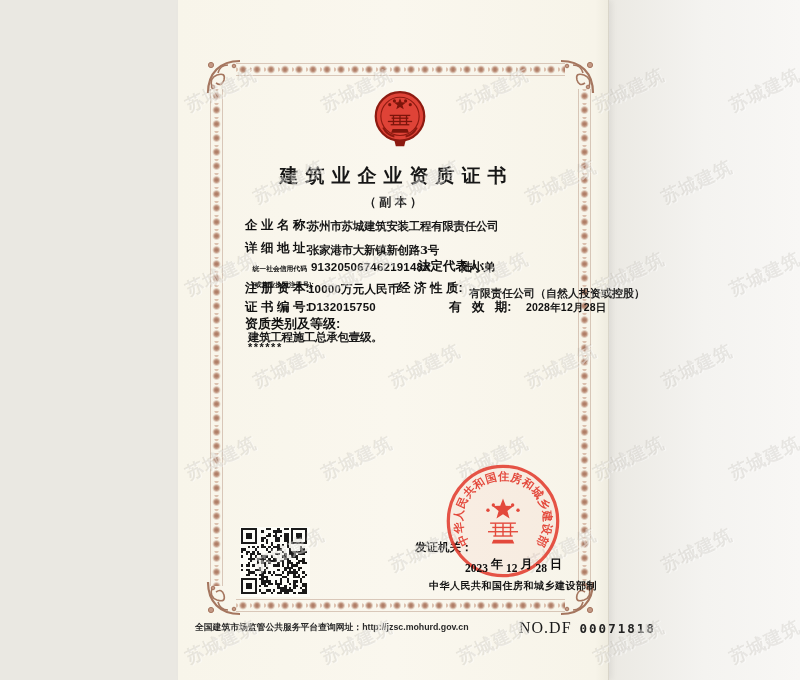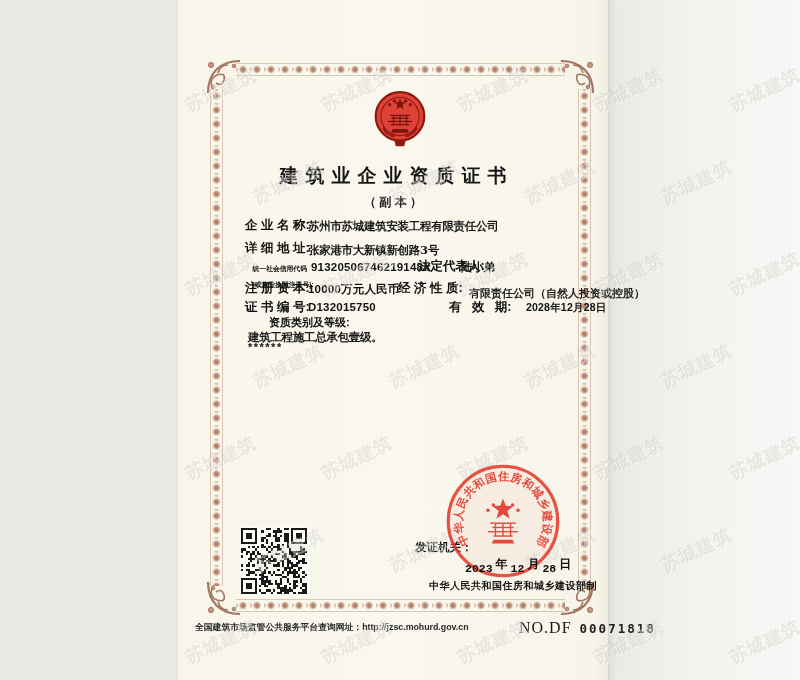--- a/index.html
+++ b/index.html
@@ -61,21 +61,21 @@
     font-size:12px;font-weight:bold;color:#222;white-space:pre;
   }
   .lbl{font-weight:bold;color:#101010;white-space:pre;font-size:12.5px;}
   .val-kai{font-family:"DejaVu Serif","Liberation Serif",serif;font-weight:600;color:#181818;font-size:11.5px;letter-spacing:-0.3px;white-space:nowrap;}
   .val-num{font-weight:bold;color:#111;font-size:11.5px;letter-spacing:0.2px;white-space:nowrap;}
   .lbl-small{font-size:6.8px;font-weight:bold;color:#101010;line-height:8px;white-space:pre;}
   .val-tiny{font-family:"DejaVu Serif","Liberation Serif",serif;font-size:11px;font-weight:600;color:#1c1c1c;white-space:nowrap;}
   .stars{font-size:11px;font-weight:bold;letter-spacing:1.5px;color:#111;}
   .issue-lbl{font-size:11.5px;font-weight:bold;color:#101010;z-index:3;}
   .date-line{font-size:12px;font-weight:bold;color:#0e0e0e;z-index:7;white-space:nowrap;}
-  .date-line .num{font-size:11.5px;position:relative;top:4px;font-family:Liberation Mono, monospace;}
+  .date-line .num{font-size:11.5px;position:relative;top:4px;font-family:Liberation Serif, serif;}
   .date-line .unit{font-family:"Liberation Serif","DejaVu Serif",serif;margin:0 3px;}
   .made-by{font-size:10px;font-weight:bold;color:#141414;letter-spacing:0.5px;z-index:7;white-space:nowrap;}
   .footer-query{font-size:8.8px;font-weight:bold;color:#2a2a2a;white-space:nowrap;}
   .serial{white-space:nowrap;}
   .serial .pfx{font-family:"Liberation Serif","DejaVu Serif",serif;font-weight:normal;font-size:16px;color:#1a1a1a;letter-spacing:1px;}
   .serial .no{font-family:"DejaVu Sans Mono","Liberation Mono",monospace;font-weight:bold;font-size:12.5px;color:#222;letter-spacing:2px;margin-left:8px;}
   .seal-wrap{left:266px;top:462px;width:118px;height:118px;z-index:6;opacity:0.92;}
   .emblem-wrap{left:194px;top:90px;width:56px;height:62px;}
   .qr-wrap{left:62px;top:527px;width:68px;height:68px;background:#fdfdf8;padding:1px;}
 </style>
@@ -174,21 +174,21 @@
 
   <div class="abs lbl" style="left:220px;top:280px;">经 济 性 质:</div>
   <div class="abs val-tiny" style="left:291px;top:286px;">有限责任公司（自然人投资或控股）</div>
 
   <div class="abs lbl" style="left:67px;top:299px;">证 书 编 号:</div>
   <div class="abs val-num" style="left:130px;top:301px;">D132015750</div>
 
   <div class="abs lbl" style="left:271px;top:299px;">有   效   期:</div>
   <div class="abs val-num" style="left:348px;top:301px;font-size:10.5px;">2028年12月28日</div>
 
-  <div class="abs lbl" style="left:67px;top:315px;font-size:11px;margin-left:24px;">资质类别及等级:</div>
+  <div class="abs lbl" style="left:67px;top:315px;font-size:13px;">资质类别及等级:</div>
   <div class="abs val-kai" style="left:70px;top:330px;font-size:11.5px;">建筑工程施工总承包壹级。</div>
   <div class="abs stars" style="left:70px;top:341px;">******</div>
 
   <div class="abs qr-wrap">
     <svg id="qr-svg" width="66" height="66" viewBox="0 0 29 29" shape-rendering="crispEdges">
         <g fill="#1a1a1a">
           <rect x="11" y="0" width="1" height="1"></rect>
           <rect x="12" y="0" width="1" height="1"></rect>
           <rect x="16" y="0" width="1" height="1"></rect>
           <rect x="19" y="0" width="1" height="1"></rect>

